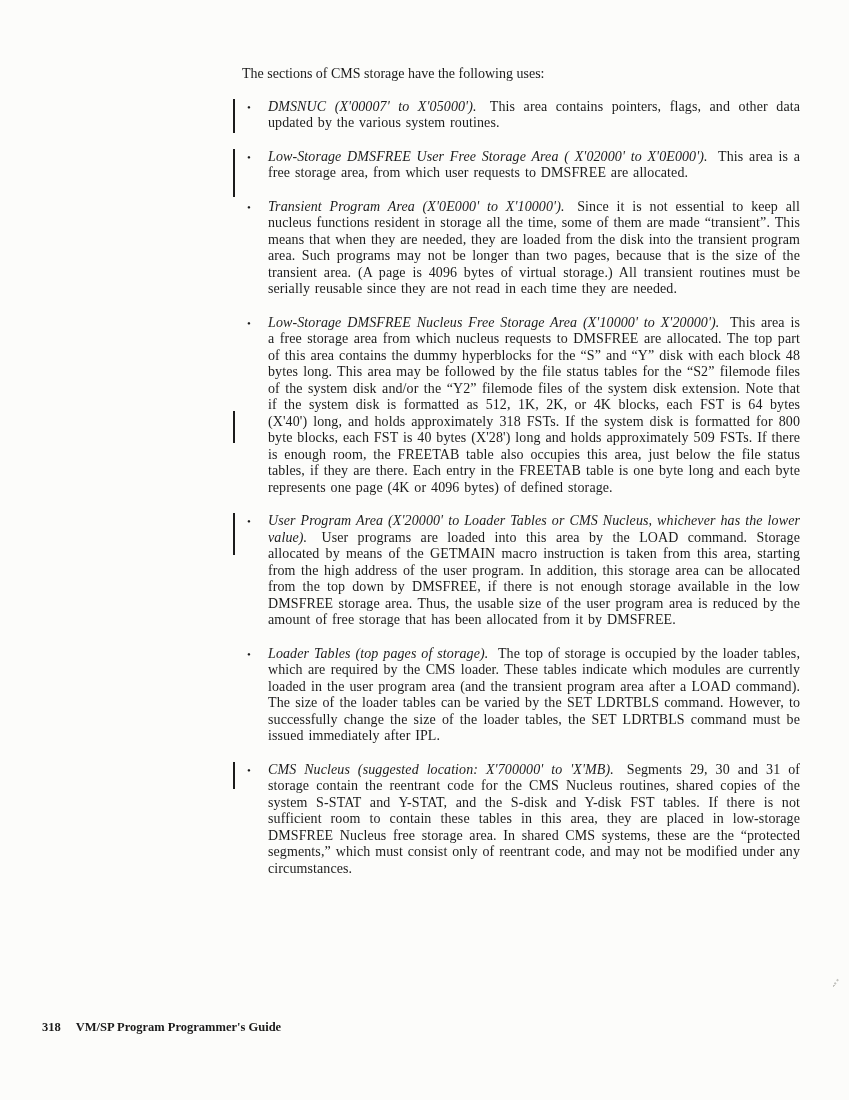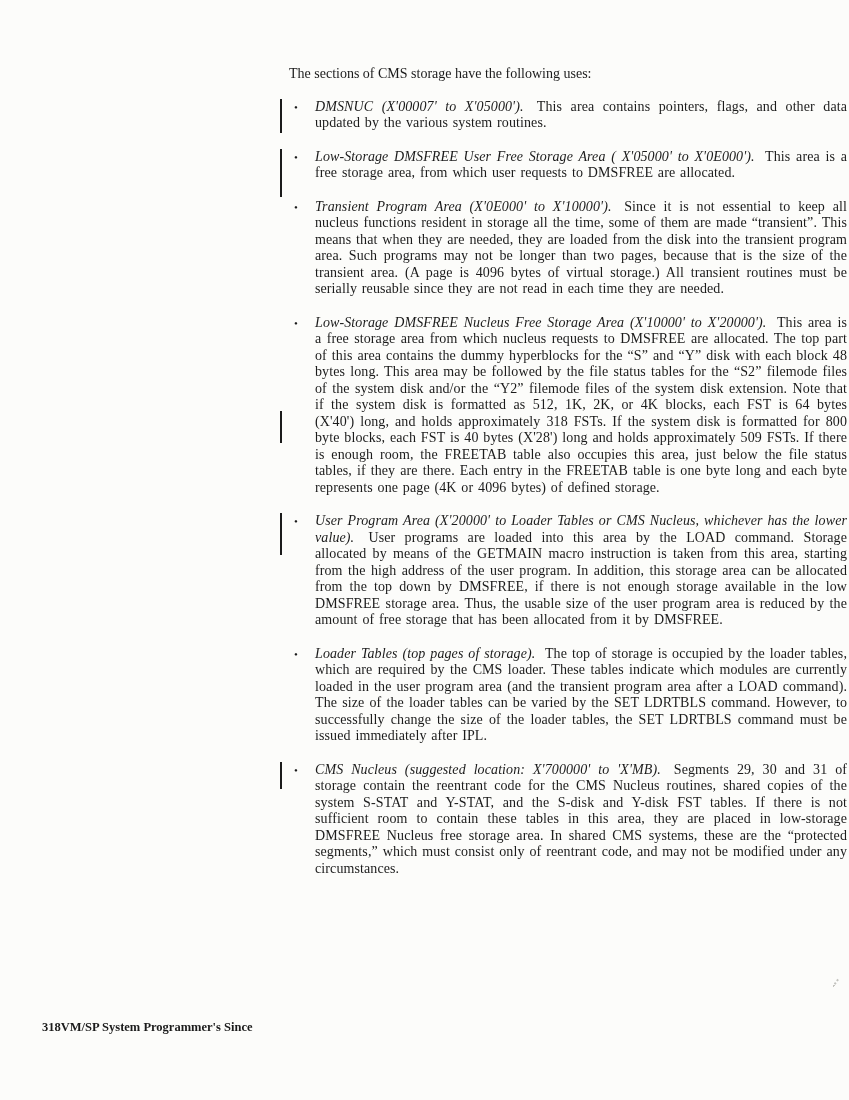--- a/index.html
+++ b/index.html
@@ -9,21 +9,20 @@
     overflow: hidden;
     position: relative;
     font-family: "Liberation Serif", serif;
     color: #1b1b1b;
   }
   .page { position: absolute; inset: 0; }
   .content {
     position: absolute;
     left: 242px; top: 66px;
     width: 561px;
-    margin-left: 47px;
   }
   .intro {
     font-size: 14px;
     line-height: 16.5px;
     margin: 0 0 16px 0;
   }
   ul.bullet-list {
     list-style: none;
     margin: 0; padding: 0;
   }
@@ -55,21 +54,21 @@
     background: #1b1b1b;
   }
   .footer {
     position: absolute;
     left: 42px; top: 1020px;
     font-size: 12.5px;
     font-weight: 700;
     display: flex;
     align-items: baseline;
   }
-  .footer .page-number { }
+  .footer .page-number { margin-right: 15px; }
   .scan-artifact {
     position: absolute;
     left: 831px; top: 982px;
     width: 9px; height: 0;
     border-top: 2px dotted #b5b5b0;
     transform: rotate(-55deg);
     opacity: 0.8;
   }
 </style>
 </head>
@@ -83,21 +82,21 @@
     <ul class="bullet-list" id="bullet-list">
   <li>
     <span class="change-bar" style="top: 0px; height: 34px;"></span>
     <span class="bullet-dot">•</span>
     <span class="bullet-lead">DMSNUC (X'00007' to X'05000').</span><span class="bullet-text"> This area contains pointers, flags, and other data updated by the various system routines.</span>
   </li>
 
   <li>
     <span class="change-bar" style="top: 0px; height: 48px;"></span>
     <span class="bullet-dot">•</span>
-    <span class="bullet-lead">Low-Storage DMSFREE User Free Storage Area ( X'05000' to X'0E000').</span><span class="bullet-text"> This area is a free storage area, from which user requests to DMSFREE are allocated.</span>
+    <span class="bullet-lead">Low-Storage DMSFREE User Free Storage Area ( X'02000' to X'0E000').</span><span class="bullet-text"> This area is a free storage area, from which user requests to DMSFREE are allocated.</span>
   </li>
 
   <li>
     
     <span class="bullet-dot">•</span>
     <span class="bullet-lead">Transient Program Area (X'0E000' to X'10000').</span><span class="bullet-text"> Since it is not essential to keep all nucleus functions resident in storage all the time, some of them are made “transient”.  This means that when they are needed, they are loaded from the disk into the transient program area.  Such programs may not be longer than two pages, because that is the size of the transient area.  (A page is 4096 bytes of virtual storage.)  All transient routines must be serially reusable since they are not read in each time they are needed.</span>
   </li>
 
   <li>
     <span class="change-bar" style="top: 96px; height: 32px;"></span>
@@ -120,17 +119,17 @@
   <li>
     <span class="change-bar" style="top: 0px; height: 27px;"></span>
     <span class="bullet-dot">•</span>
     <span class="bullet-lead">CMS Nucleus (suggested location: X'700000' to 'X'MB).</span><span class="bullet-text"> Segments 29, 30 and 31 of storage contain the reentrant code for the CMS Nucleus routines, shared copies of the system S-STAT and Y-STAT, and the S-disk and Y-disk FST tables.  If there is not sufficient room to contain these tables in this area, they are placed in low-storage DMSFREE Nucleus free storage area.  In shared CMS systems, these are the “protected segments,” which must consist only of reentrant code, and may not be modified under any circumstances.</span>
   </li>
 </ul>
   </div>
 
   <div class="footer">
     <span class="page-number">318</span>
-    <span class="footer-title">VM/SP System Programmer's Since</span>
+    <span class="footer-title">VM/SP Program Programmer's Guide</span>
   </div>
 
   <div class="scan-artifact"></div>
 </div>
 
 </body></html>

